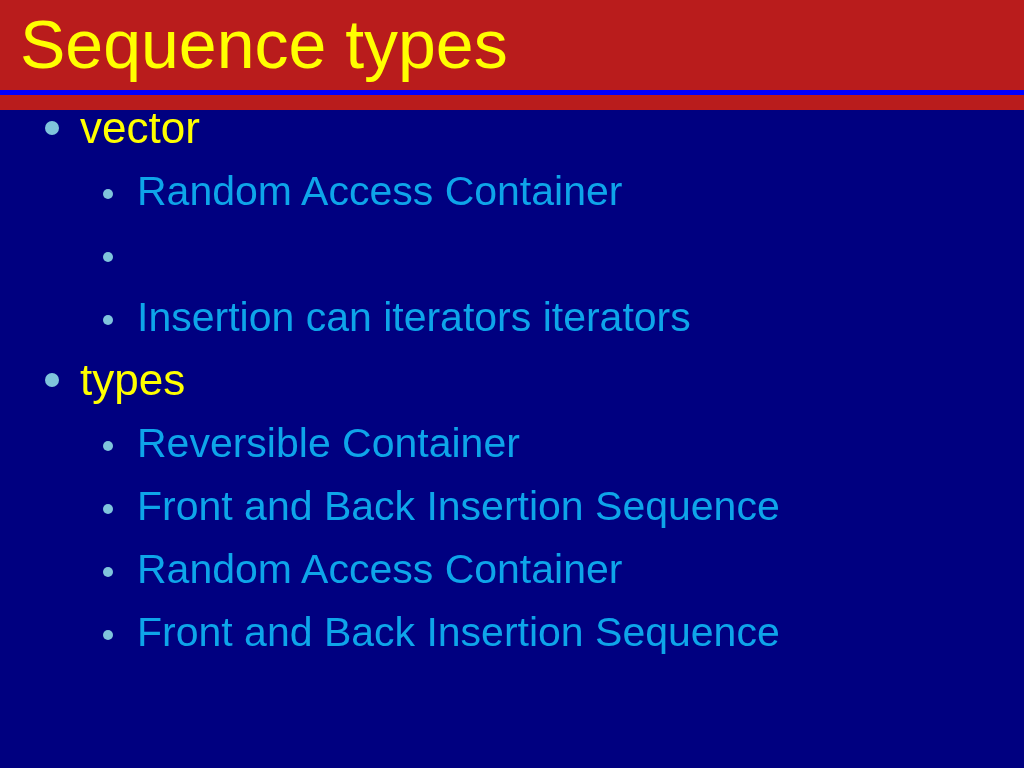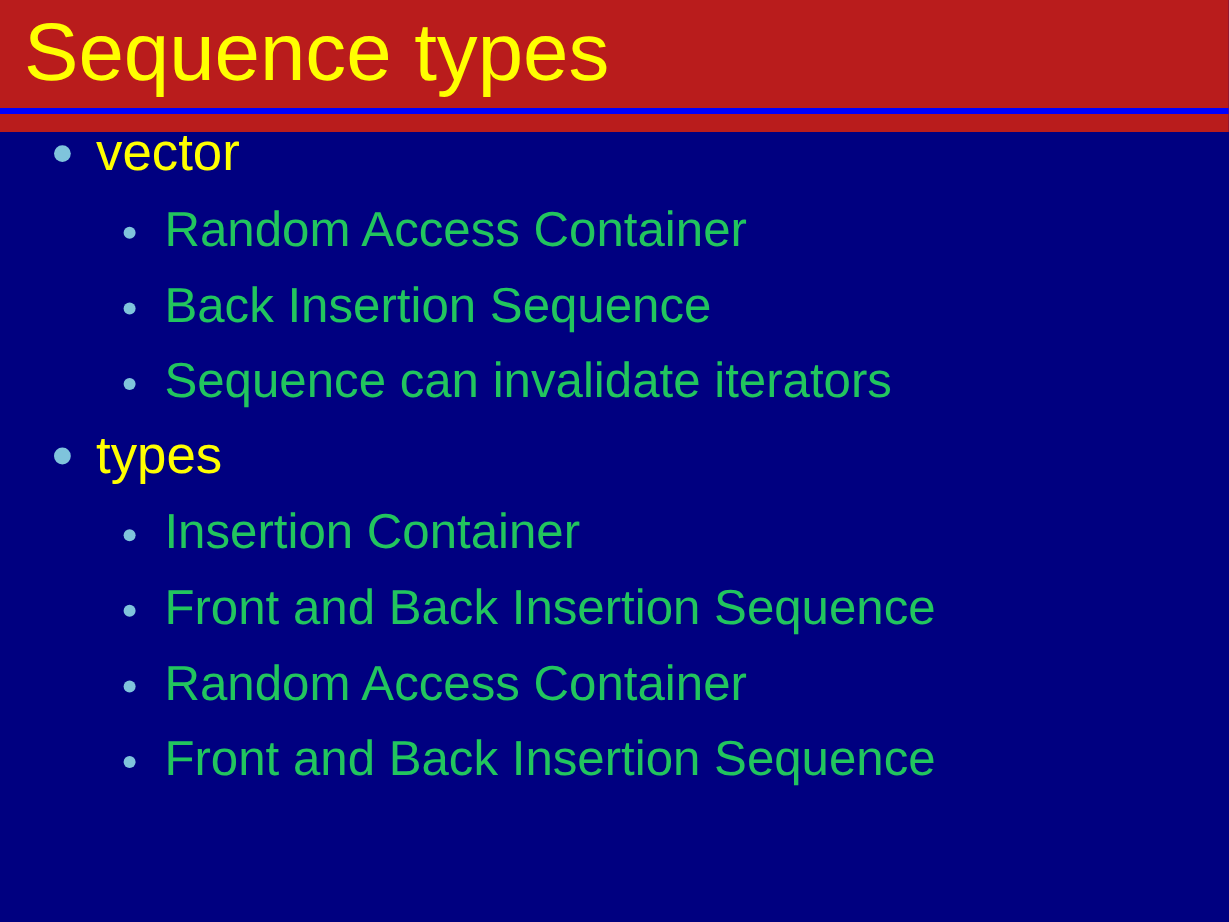--- a/index.html
+++ b/index.html
@@ -104,21 +104,21 @@
     left: 103px;
     top: 26px;
     width: 10px;
     height: 10px;
   }
   .level-2 .bullet-text {
     left: 137px;
     top: -3px;
     font-size: 41px;
     line-height: 63px;
-    color: #22c55e;
+    color: #0ea5e9;
   }
 </style>
 </head>
 <body>
 
 <div id="slide">
 
   <div id="title-band">
     <h1 id="slide-title">Sequence types</h1>
   </div>
@@ -132,36 +132,35 @@
       <span class="bullet-text">vector</span>
     </li>
 
     <li class="bullet-row level-2">
       <span class="bullet-dot"></span>
       <span class="bullet-text">Random Access Container</span>
     </li>
 
     <li class="bullet-row level-2">
       <span class="bullet-dot"></span>
-      <span class="bullet-text">Back Insertion Sequence</span>
     </li>
 
     <li class="bullet-row level-2">
       <span class="bullet-dot"></span>
-      <span class="bullet-text">Sequence can invalidate iterators</span>
+      <span class="bullet-text">Insertion can iterators iterators</span>
     </li>
 
     <li class="bullet-row level-1">
       <span class="bullet-dot"></span>
       <span class="bullet-text">types</span>
     </li>
 
     <li class="bullet-row level-2">
       <span class="bullet-dot"></span>
-      <span class="bullet-text">Insertion Container</span>
+      <span class="bullet-text">Reversible Container</span>
     </li>
 
     <li class="bullet-row level-2">
       <span class="bullet-dot"></span>
       <span class="bullet-text">Front and Back Insertion Sequence</span>
     </li>
 
 
     <li class="bullet-row level-2">
       <span class="bullet-dot"></span>

